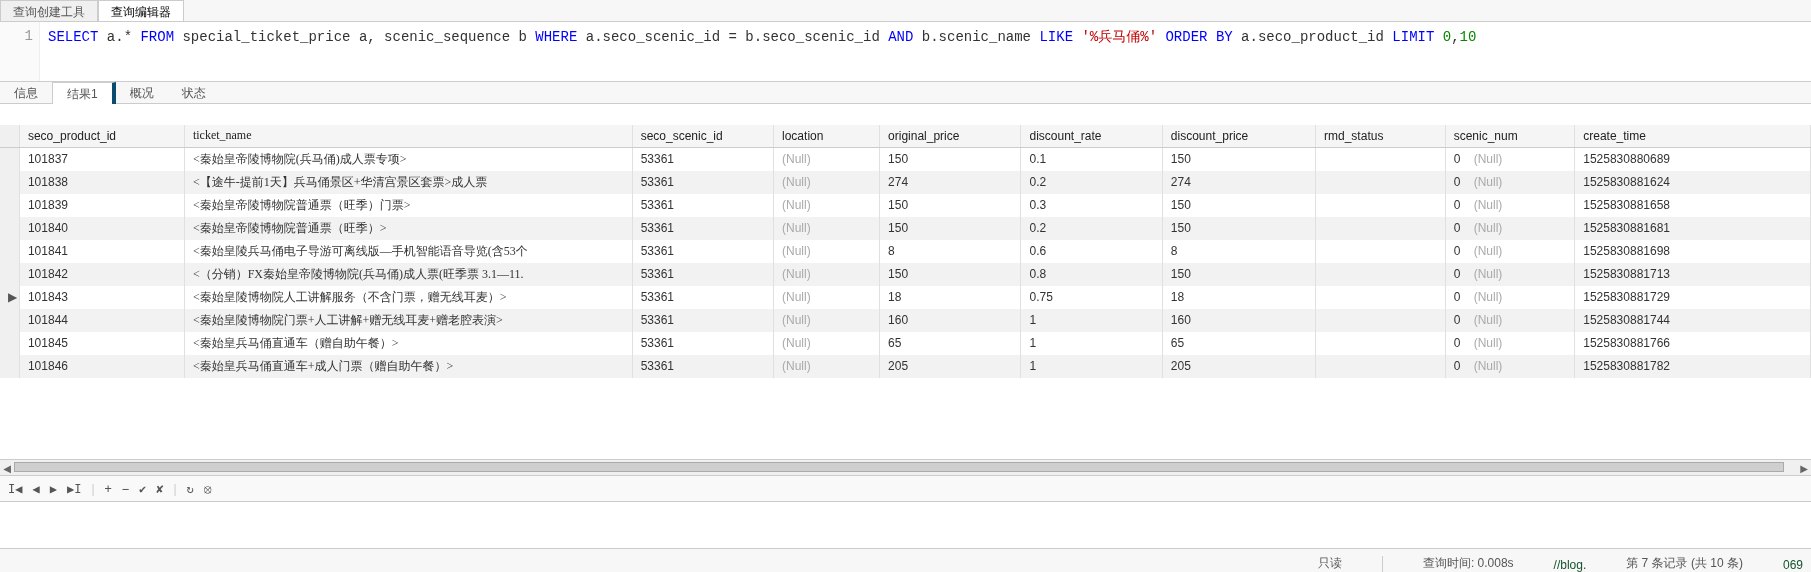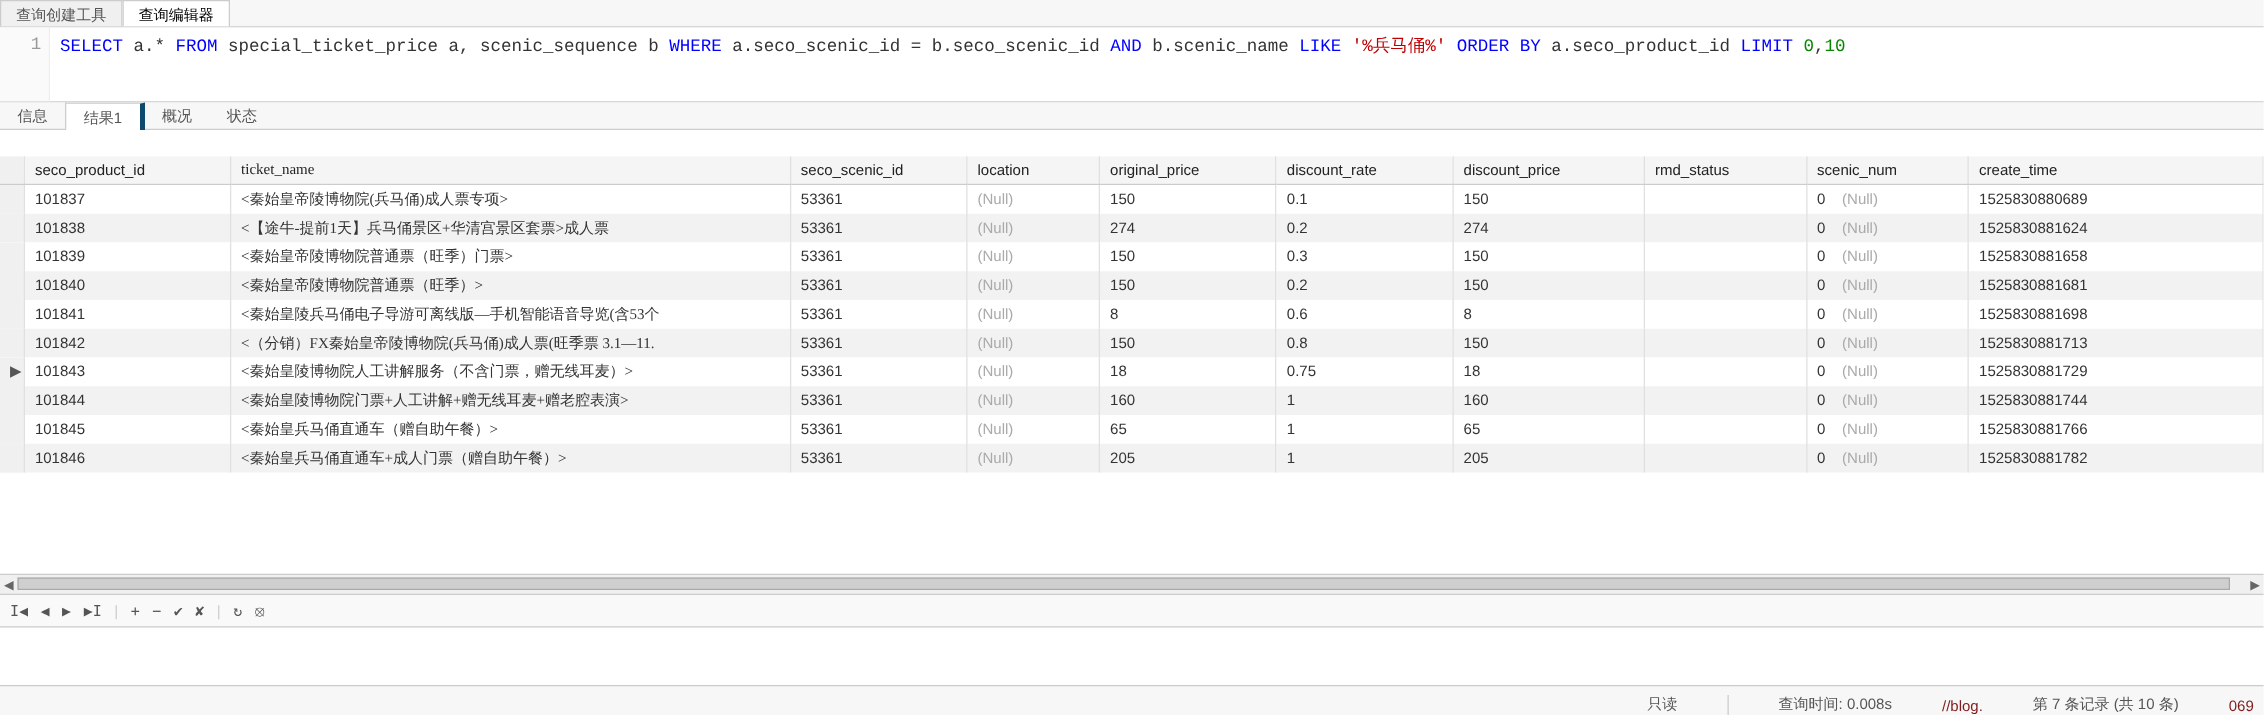--- a/index.html
+++ b/index.html
@@ -171,21 +171,21 @@
     height: 24px;
     display: flex;
     align-items: flex-end;
     gap: 40px;
     padding: 0 8px;
     background: #f7f7f7;
     border-top: 1px solid #ccc;
     color: #555;
     justify-content: flex-end;
   }
-  .status .blog { color: #7f1d1d; }
+  .status .blog { color: #14532d; }
 </style>
 </head>
 <body>
 
 <div class="top-tabs">
   <div class="top-tab">查询创建工具</div>
   <div class="top-tab active">查询编辑器</div>
 </div>
 
 <div class="sql-area">

